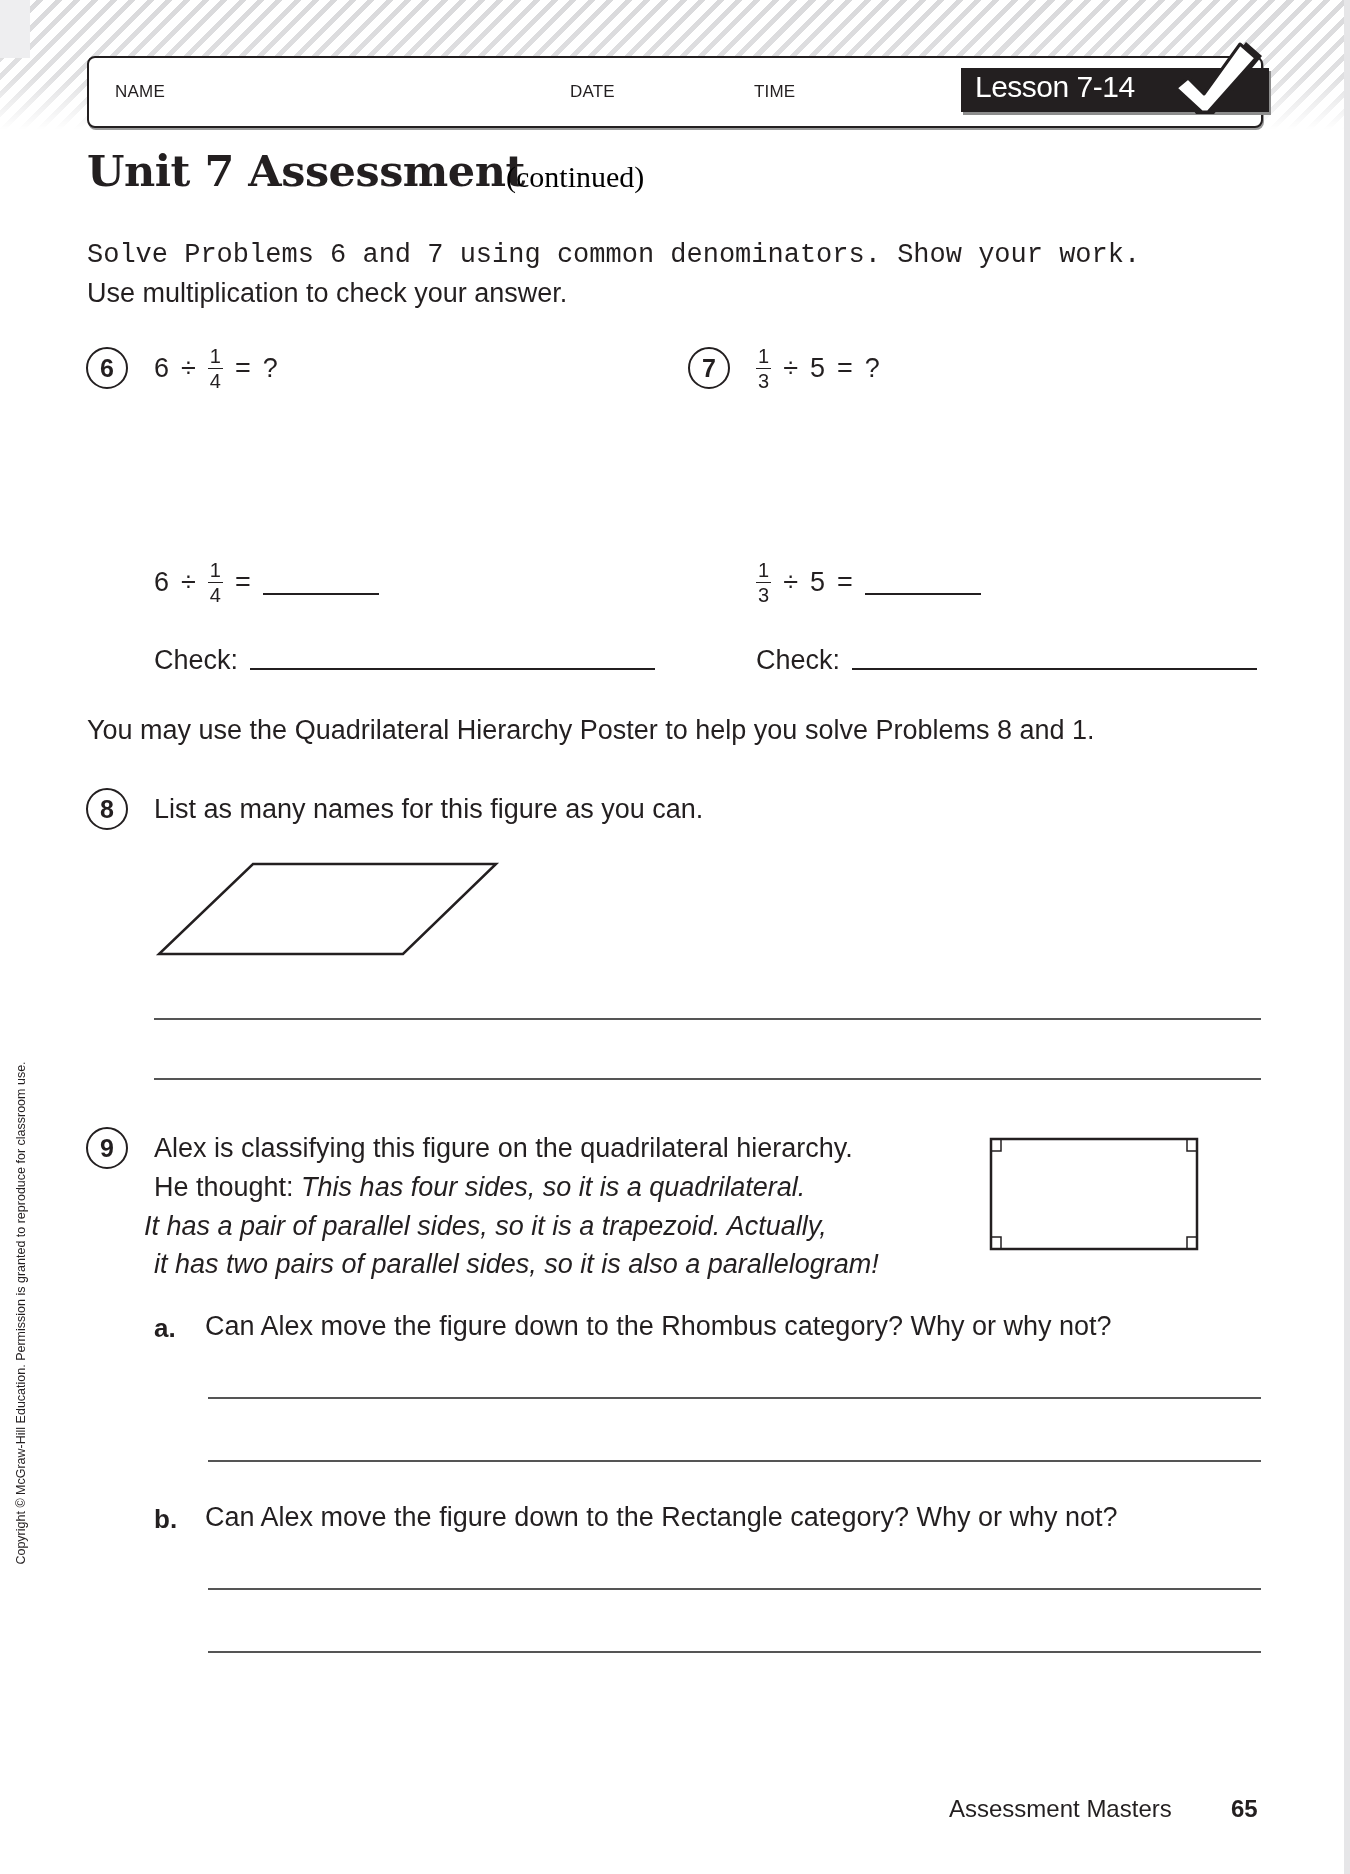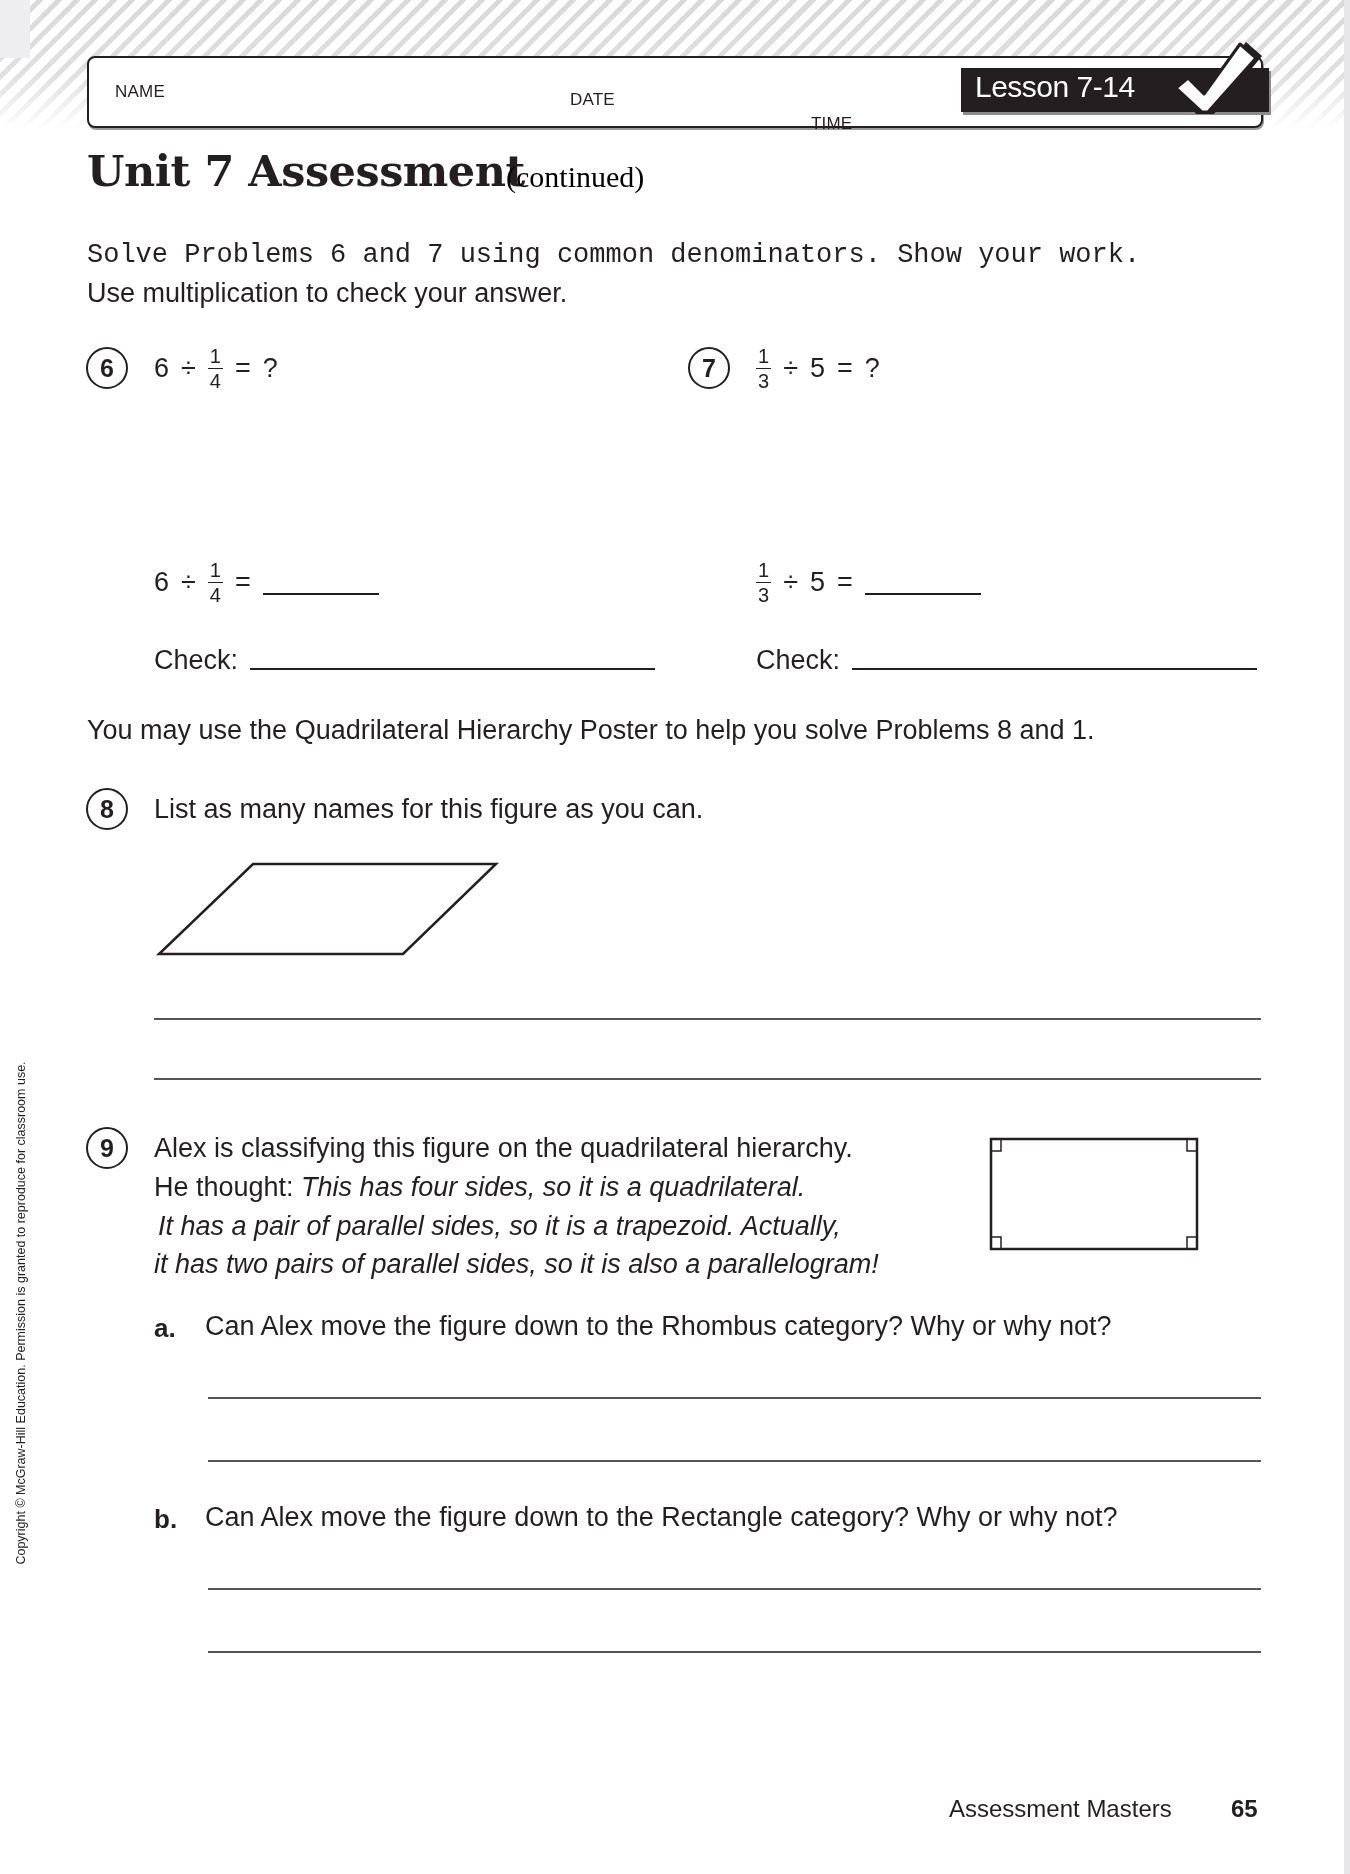--- a/index.html
+++ b/index.html
@@ -71,22 +71,22 @@
 </style>
 </head>
 <body>
 
 <div class="abs stripes"></div>
 <div class="abs left-panel"></div>
 <div class="abs right-edge"></div>
 
 <div class="abs header-box"></div>
 <span class="abs hdr-label" style="left:115px;">NAME</span>
-<span class="abs hdr-label" style="left:570px;margin-top:8px;">DATE</span>
-<span class="abs hdr-label" style="left:811px;margin-top:32px;">TIME</span>
+<span class="abs hdr-label" style="left:570px;">DATE</span>
+<span class="abs hdr-label" style="left:754px;">TIME</span>
 <div class="abs lesson-band"></div>
 <span class="abs lesson-text">Lesson 7-14</span>
 <svg class="abs check-svg" width="100" height="80" viewBox="0 0 100 80">
   <polygon points="72,6 88,20 40,78 22,78 4,52 18,42 32,60" fill="#231f20" transform="translate(6,-2)"></polygon>
   <polygon points="72,6 88,20 40,74 34,74 8,50 20,40 36,56" fill="#ffffff" stroke="#231f20" stroke-width="3" stroke-linejoin="round"></polygon>
 </svg>
 
 <div class="abs title">Unit 7 Assessment</div>
 <div class="abs subtitle">(continued)</div>
 
@@ -150,21 +150,21 @@
 <div class="abs body-text" style="left:154px; top:796px;">List as many names for this figure as you can.</div>
 <svg class="abs" style="left:150px; top:855px;" width="360" height="110" viewBox="0 0 360 110">
   <polygon points="103,9 346,9 253,99 9,99" fill="none" stroke="#231f20" stroke-width="2.5"></polygon>
 </svg>
 <div class="abs rule" style="left:154px; top:1018px; width:1107px;"></div>
 <div class="abs rule" style="left:154px; top:1078px; width:1107px;"></div>
 
 <div class="abs circ" style="left:86px; top:1127px;">9</div>
 <div class="abs body-text" style="left:154px; top:1135px;">Alex is classifying this figure on the quadrilateral hierarchy.</div>
 <div class="abs body-text" style="left:154px; top:1174px;"><span>He thought: </span><span class="italic">This has four sides, so it is a quadrilateral.</span></div>
-<div class="abs body-text italic" style="left:158px; top:1213px;">It has a pair of parallel sides, so it is a trapezoid. Actually,</div>
+<div class="abs body-text italic" style="left:144px; top:1213px;">It has a pair of parallel sides, so it is a trapezoid. Actually,</div>
 <div class="abs body-text italic" style="left:154px; top:1251px;">it has two pairs of parallel sides, so it is also a parallelogram!</div>
 <svg class="abs" style="left:988px; top:1136px;" width="214" height="116" viewBox="0 0 214 116">
   <rect x="3" y="3" width="206" height="110" fill="none" stroke="#231f20" stroke-width="2.5"></rect>
   <polyline points="3,15 13,15 13,3" fill="none" stroke="#231f20" stroke-width="1.5"></polyline>
   <polyline points="209,15 199,15 199,3" fill="none" stroke="#231f20" stroke-width="1.5"></polyline>
   <polyline points="3,101 13,101 13,113" fill="none" stroke="#231f20" stroke-width="1.5"></polyline>
   <polyline points="209,101 199,101 199,113" fill="none" stroke="#231f20" stroke-width="1.5"></polyline>
 </svg>
 
 <div class="abs part-label" style="left:154px; top:1313px;">a.</div>

